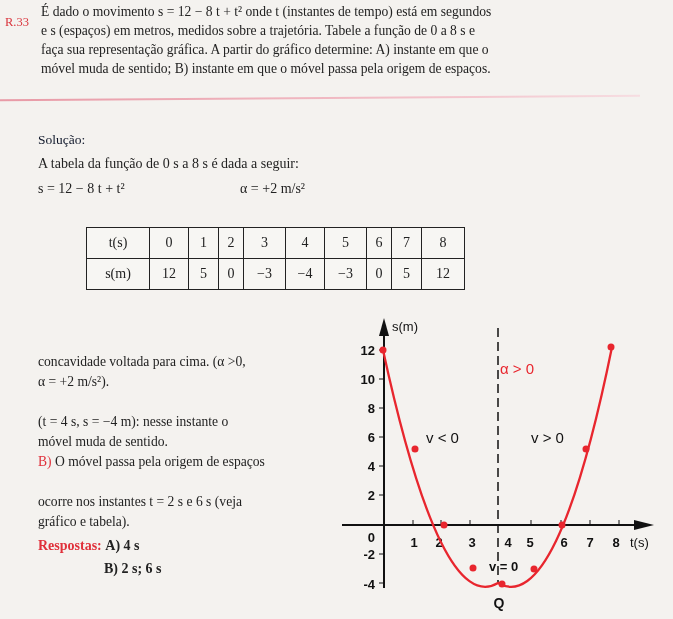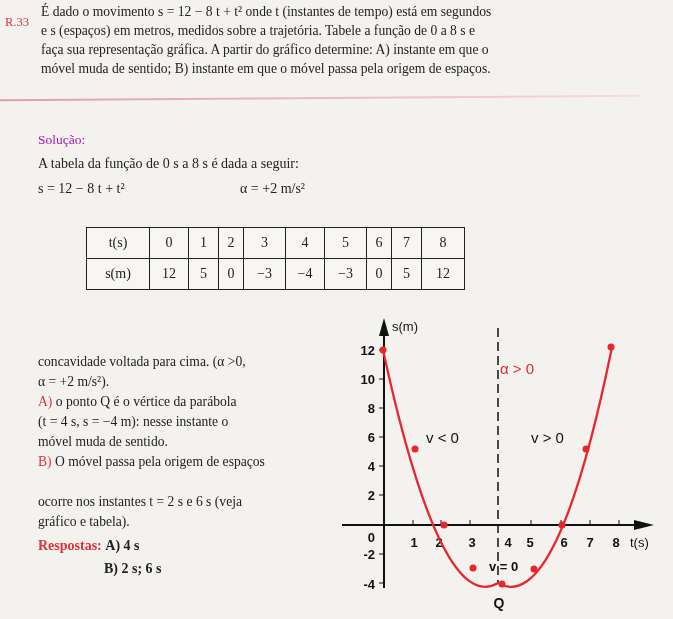--- a/index.html
+++ b/index.html
@@ -11,21 +11,21 @@
   }
   .abs { position:absolute; }
   .problem { left:5px; top:2px; width:640px; font-size:13.6px; line-height:19.5px; }
   .problem .num { color:#d9343c; font-size:12.5px; position:absolute; left:0; top:11px; }
   .problem .line { position:absolute; left:36px; white-space:nowrap; }
   .divider {
     left:0; top:97px; width:640px; height:2px;
     background:linear-gradient(90deg,#e89aa6,#f3c4cc 70%,#f6dde1);
     transform:rotate(-0.4deg);
   }
-  .sol-title { left:38px; top:132px; color:#a21caf; font-size:13.5px; }
+  .sol-title { left:38px; top:132px; color:#0f172a; font-size:13.5px; }
   .sol-line { left:38px; font-size:14px; white-space:nowrap; }
   table.tbl {
     position:absolute; left:86px; top:227px; border-collapse:collapse;
     font-size:14px; background:#f7f6f3;
   }
   table.tbl td { border:1.6px solid #222; text-align:center; height:30px; padding:0; }
   .left-text { left:38px; width:280px; font-size:13.6px; line-height:20.5px; }
   .left-text .row { position:absolute; left:0; white-space:nowrap; }
   .red { color:#e0303a; }
   .resp { color:#e0303a; font-weight:bold; font-family:Liberation Serif, serif; }
@@ -74,21 +74,20 @@
     <td>0</td>
     <td>5</td>
     <td>12</td>
   </tr>
 </tbody>
   </table>
 
 <div class="abs left-text" style="top:332px; height:200px;">
   <div class="row" style="top:20px">concavidade voltada para cima. (α &gt;0,</div>
   <div class="row" style="top:40px">α = +2 m/s²).</div>
-  <div class="row" style="top:60px"><span class="red">A)</span> <span>o ponto Q é o vértice da parábola</span></div>
   <div class="row" style="top:80px">(t = 4 s, s = −4 m): nesse instante o</div>
   <div class="row" style="top:100px">móvel muda de sentido.</div>
   <div class="row" style="top:120px"><span class="red">B)</span> <span>O móvel passa pela origem de espaços</span></div>
   <div class="row" style="top:160px">ocorre nos instantes t = 2 s e 6 s (veja</div>
   <div class="row" style="top:180px">gráfico e tabela).</div>
 </div>
 
 <div class="abs" style="left:38px; top:538px; font-size:14px; white-space:nowrap;">
   <span class="resp">Respostas:</span>
   <b>A) 4 s</b>

